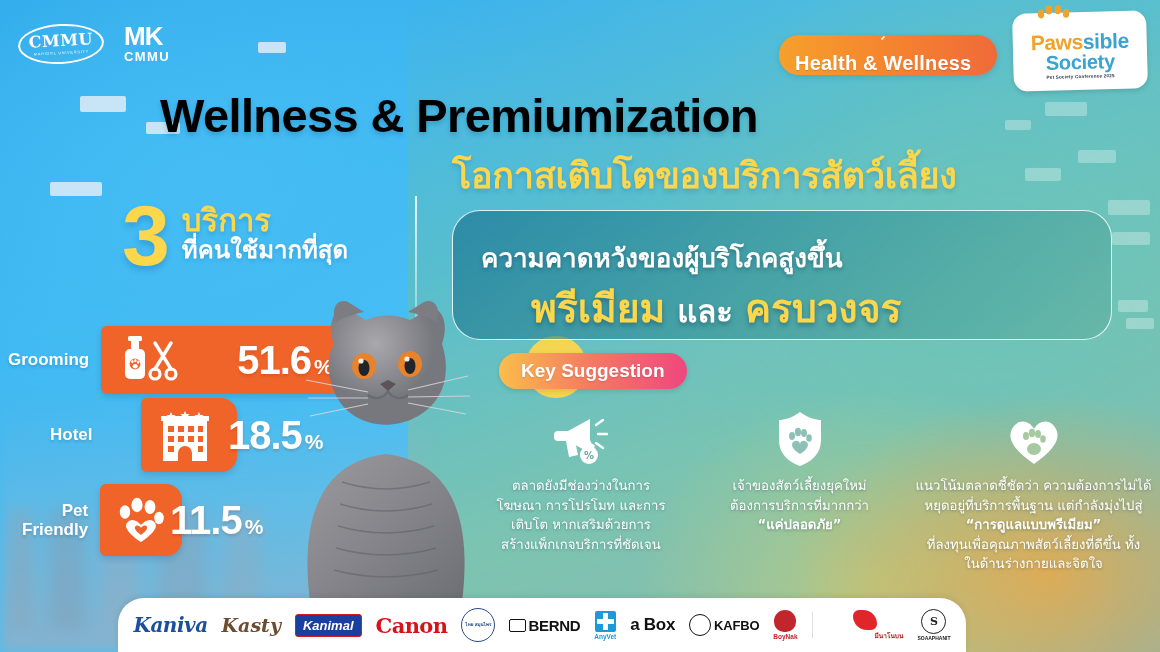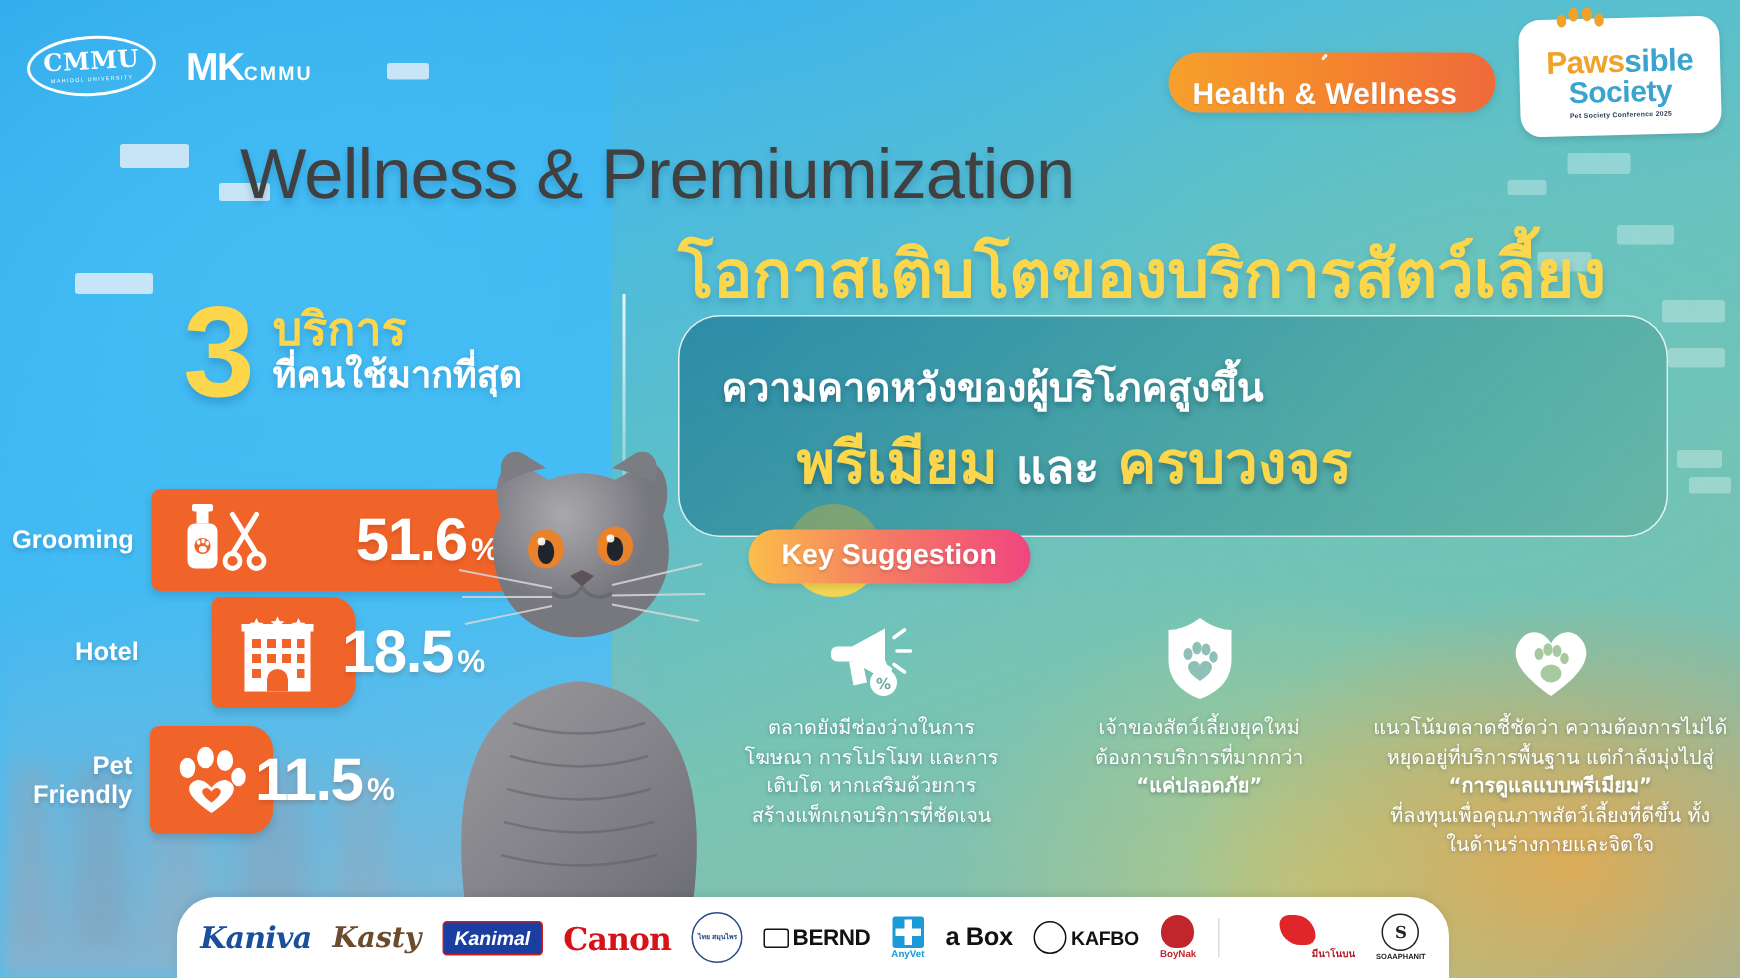--- a/index.html
+++ b/index.html
@@ -57,21 +57,21 @@
   
   .brandbar { position:absolute; left:18px; top:24px; display:flex; align-items:center; gap:20px; }
   .cmmu-oval {
     width:86px; height:40px; border:2px solid #fff; border-radius:50%;
     display:flex; flex-direction:column; align-items:center; justify-content:center;
     transform:rotate(-3deg);
   }
   .cmmu-oval .big { color:#fff; font-weight:bold; font-size:16px; letter-spacing:.5px;
     font-family:"DejaVu Serif",serif; line-height:1; }
   .cmmu-oval .small { color:#fff; font-size:3.6px; letter-spacing:.9px; margin-top:2px; }
-  .mk-block { display:flex; align-items:flex-end; }
+  .mk-block { display:flex; flex-direction:column; align-items:flex-start; }
   .mk-block .mk { color:#fff; font-weight:bold; font-size:26px; line-height:.95; letter-spacing:-1px; }
   .mk-block .sub { color:#fff; font-weight:bold; font-size:13px; letter-spacing:1.4px; }
 
   
   .hw-pill {
     position:absolute; left:779px; top:35px; height:40px; padding:0 26px 0 16px;
     background:linear-gradient(90deg,#f6a02c 0%,#f4822e 55%,#ef6a3a 100%);
     border-radius:22px; display:flex; align-items:center; gap:11px;
     box-shadow:0 2px 6px rgba(0,0,0,.12);
     flex-direction:column;
@@ -89,27 +89,27 @@
   }
   .paws-logo .l1 { font-size:21px; font-weight:bold; line-height:.95; letter-spacing:-.4px; }
   .paws-logo .l1 .p1 { color:#f0a32a; }
   .paws-logo .l1 .p2 { color:#3aa3cf; }
   .paws-logo .l2 { color:#3aa3cf; font-size:20px; font-weight:bold; line-height:1; letter-spacing:-.3px; }
   .paws-logo .l3 { color:#2e3d55; font-size:4.6px; font-weight:bold; letter-spacing:.2px; margin-top:2px; }
   .paws-logo .pawtop { position:absolute; left:22px; top:-9px; }
 
   
   .title-en {
-    position:absolute; left:160px; top:88px; color:#404040;
-    font-size:47px; font-weight:normal; letter-spacing:-.6px;
+    position:absolute; left:160px; top:88px; color:#000000;
+    font-size:47px; font-weight:bold; letter-spacing:-.6px;
     text-shadow:0 3px 5px rgba(0,60,110,.22);
   }
   .title-th {
     position:absolute; left:452px; top:147px; color:#fcd64b;
-    font-size:44px; font-weight:bold; letter-spacing:-.3px;
+    font-size:36px; font-weight:bold; letter-spacing:-.3px;
     font-family:"DejaVu Sans","Liberation Sans",sans-serif;
     text-shadow:0 3px 5px rgba(0,60,110,.20);
   }
 
   
   .three-wrap { position:absolute; left:122px; top:198px; display:flex; align-items:flex-start; }
   .three-num {
     color:#fcd64b; font-size:86px; font-weight:bold; line-height:.88;
     text-shadow:0 4px 6px rgba(0,60,110,.22);
   }
@@ -145,21 +145,21 @@
   #stat1 .val { position:absolute; left:178px; }
   #stat2 { left:22px; top:484px; }
   #stat2 .bar { width:82px; height:72px; }
   #stat2 .val { position:absolute; left:148px; }
 
   
   .cat { position:absolute; left:270px; top:282px; width:232px; height:320px; }
 
   
   .panel {
-    position:absolute; left:452px; top:210px; width:660px; height:148px;
+    position:absolute; left:452px; top:210px; width:660px; height:130px;
     border:1.5px solid rgba(255,255,255,.85); border-radius:28px;
     background:linear-gradient(135deg, rgba(22,110,140,.62) 0%, rgba(40,135,145,.55) 45%, rgba(92,170,150,.45) 100%);
   }
   .panel .p1 {
     position:absolute; left:28px; top:26px; color:#fff; font-weight:bold; font-size:26px;
     font-family:"DejaVu Sans",sans-serif; text-shadow:0 2px 4px rgba(0,40,60,.35);
   }
   .panel .p2 {
     position:absolute; left:78px; top:66px; font-weight:bold; font-size:39px;
     font-family:"DejaVu Sans",sans-serif; text-shadow:0 3px 5px rgba(0,40,60,.35);

